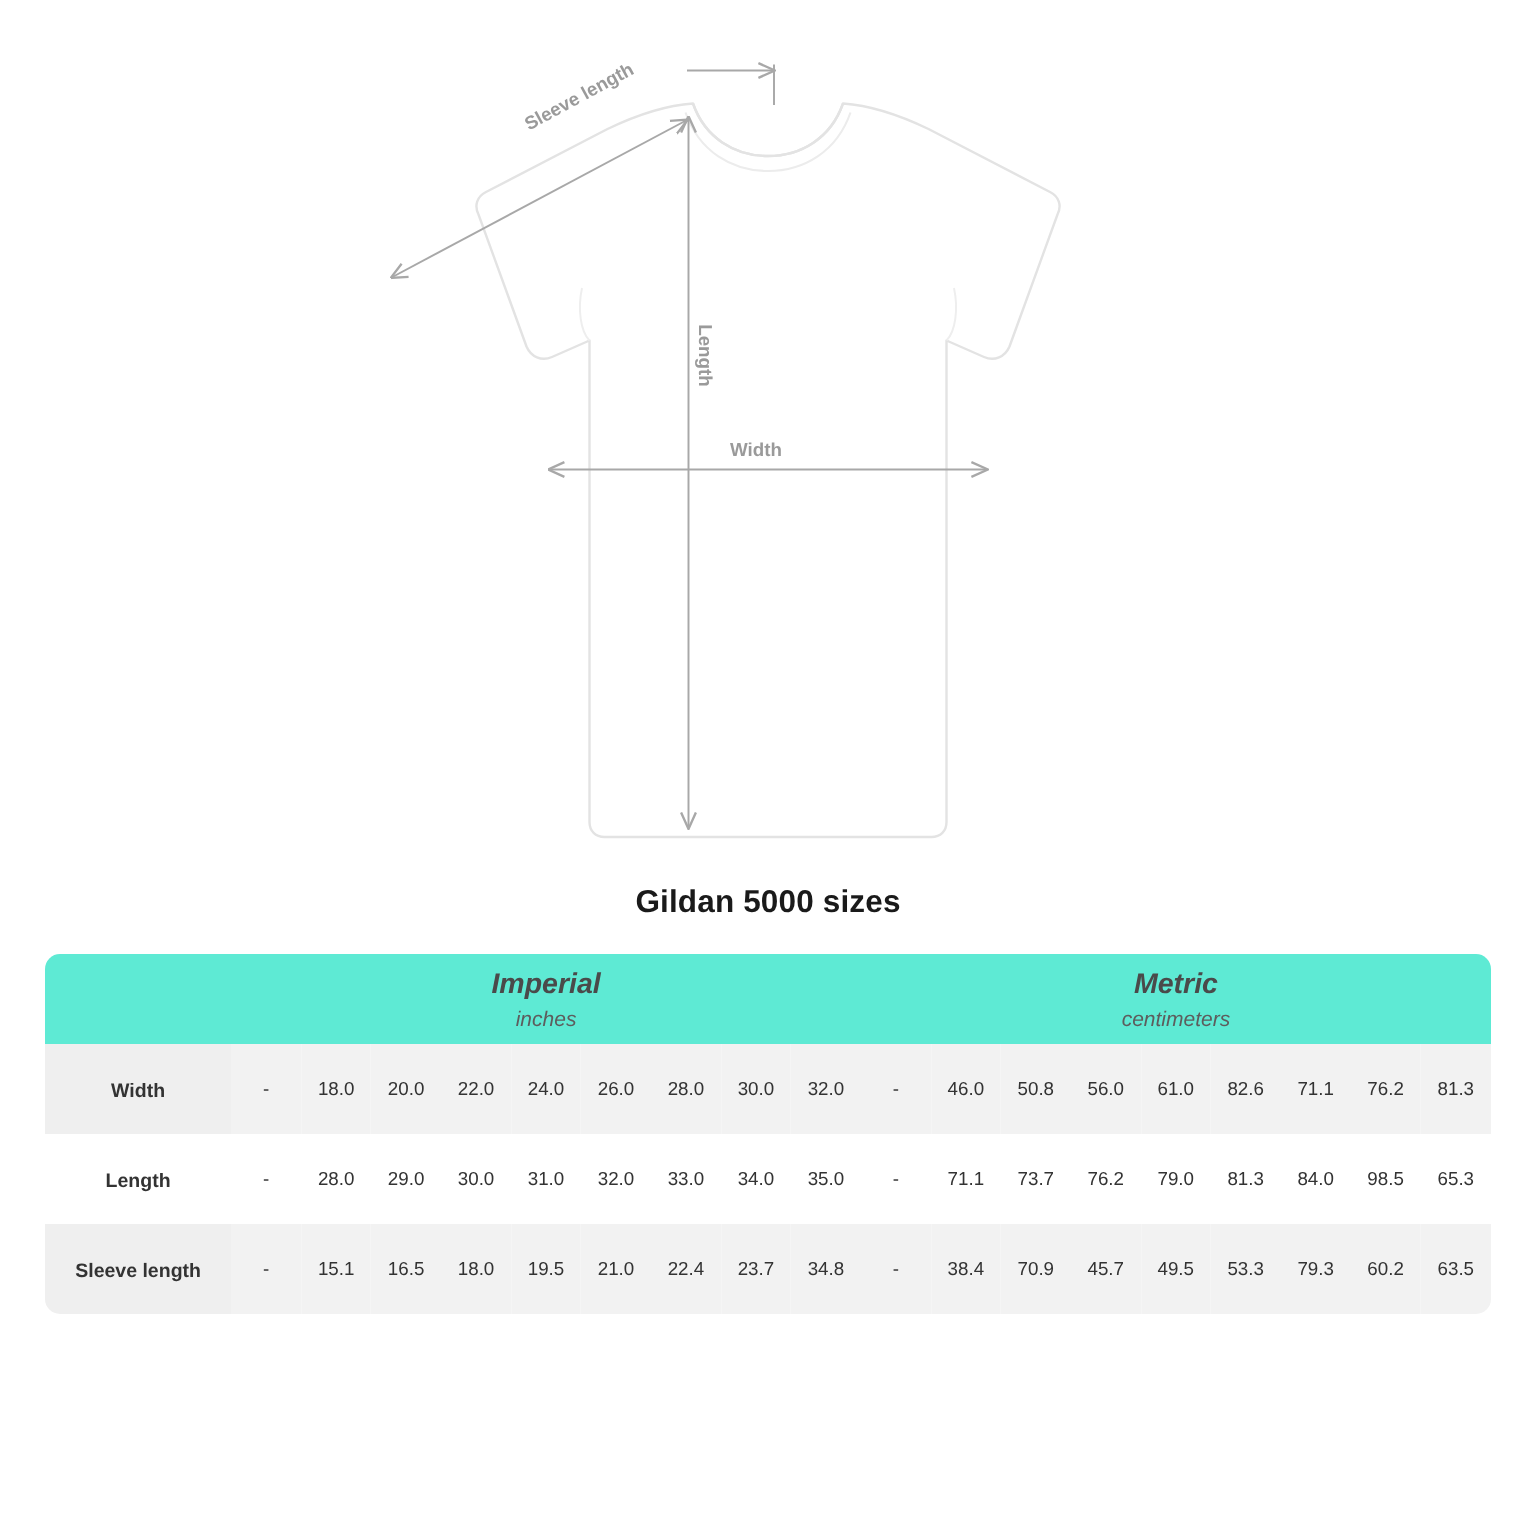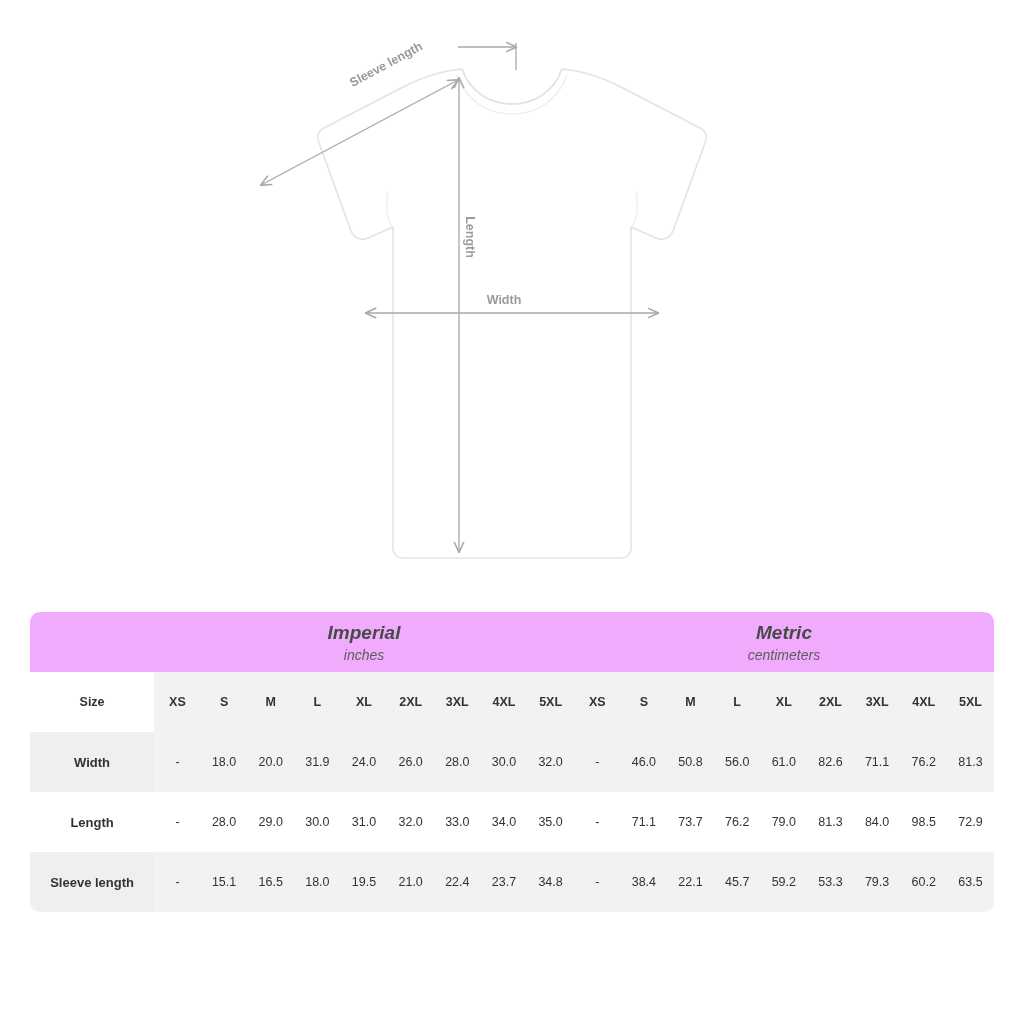--- a/index.html
+++ b/index.html
@@ -65,21 +65,21 @@
     text-align: center;
     vertical-align: middle;
     font-size: 12.5px;
     color: #333333;
     border: none;
     padding: 0;
     height: 60px;
   }
   
   .unit-head td {
-    background: #f0abfc;
+    background: #5eead4;
     height: 84px;
   }
   .unit-name {
     font-size: 19px;
     font-style: italic;
     font-weight: bold;
     color: #4a4a4a;
     line-height: 1.25;
   }
   .unit-sub {
@@ -175,20 +175,21 @@
       <text x="466" y="237" transform="rotate(90 466 237)" font-family="Liberation Sans, sans-serif" font-size="12.5" font-weight="bold" fill="#9a9a9a" text-anchor="middle">Length</text>
 
       <g stroke="#a8a8a8" stroke-width="1.3" fill="none">
         <line x1="366" y1="313" x2="658" y2="313" marker-start="url(#arrB)" marker-end="url(#arrA)"></line>
       </g>
       <rect x="478" y="292" width="52" height="16" fill="#ffffff"></rect>
       <text x="504" y="304" font-family="Liberation Sans, sans-serif" font-size="12.5" font-weight="bold" fill="#9a9a9a" text-anchor="middle">Width</text>
     </svg>
   </div>
 
+  <div class="chart-title">Gildan 5000 sizes</div>
 
   <div class="table-wrap">
     <table class="size-table">
       <colgroup>
         <col class="c-label">
         <col class="c-val">
           <col class="c-val">
           <col class="c-val">
           <col class="c-val">
           <col class="c-val">
@@ -213,48 +214,27 @@
           <td colspan="9">
             <div class="unit-name">Imperial</div>
             <div class="unit-sub">inches</div>
           </td>
           <td colspan="9">
             <div class="unit-name">Metric</div>
             <div class="unit-sub">centimeters</div>
           </td>
         </tr>
 
-        <tr class="size-head">
-          <td class="corner">Size</td>
-          <td>XS</td>
-          <td>S</td>
-          <td>M</td>
-          <td>L</td>
-          <td>XL</td>
-          <td>2XL</td>
-          <td>3XL</td>
-          <td>4XL</td>
-          <td>5XL</td>
-          <td>XS</td>
-          <td>S</td>
-          <td>M</td>
-          <td>L</td>
-          <td>XL</td>
-          <td>2XL</td>
-          <td>3XL</td>
-          <td>4XL</td>
-          <td>5XL</td>
-        </tr>
 
         <tr class="data-row row-odd">
           <td class="rowlabel">Width</td>
           <td>-</td>
           <td>18.0</td>
           <td>20.0</td>
-          <td>31.9</td>
+          <td>22.0</td>
           <td>24.0</td>
           <td>26.0</td>
           <td>28.0</td>
           <td>30.0</td>
           <td>32.0</td>
           <td>-</td>
           <td>46.0</td>
           <td>50.8</td>
           <td>56.0</td>
           <td>61.0</td>
@@ -276,39 +256,39 @@
           <td>34.0</td>
           <td>35.0</td>
           <td>-</td>
           <td>71.1</td>
           <td>73.7</td>
           <td>76.2</td>
           <td>79.0</td>
           <td>81.3</td>
           <td>84.0</td>
           <td>98.5</td>
-          <td>72.9</td>
+          <td>65.3</td>
         </tr>
 
         <tr class="data-row row-odd">
           <td class="rowlabel">Sleeve length</td>
           <td>-</td>
           <td>15.1</td>
           <td>16.5</td>
           <td>18.0</td>
           <td>19.5</td>
           <td>21.0</td>
           <td>22.4</td>
           <td>23.7</td>
           <td>34.8</td>
           <td>-</td>
           <td>38.4</td>
-          <td>22.1</td>
+          <td>70.9</td>
           <td>45.7</td>
-          <td>59.2</td>
+          <td>49.5</td>
           <td>53.3</td>
           <td>79.3</td>
           <td>60.2</td>
           <td>63.5</td>
         </tr>
       </tbody>
     </table>
   </div>
 
 </div>

